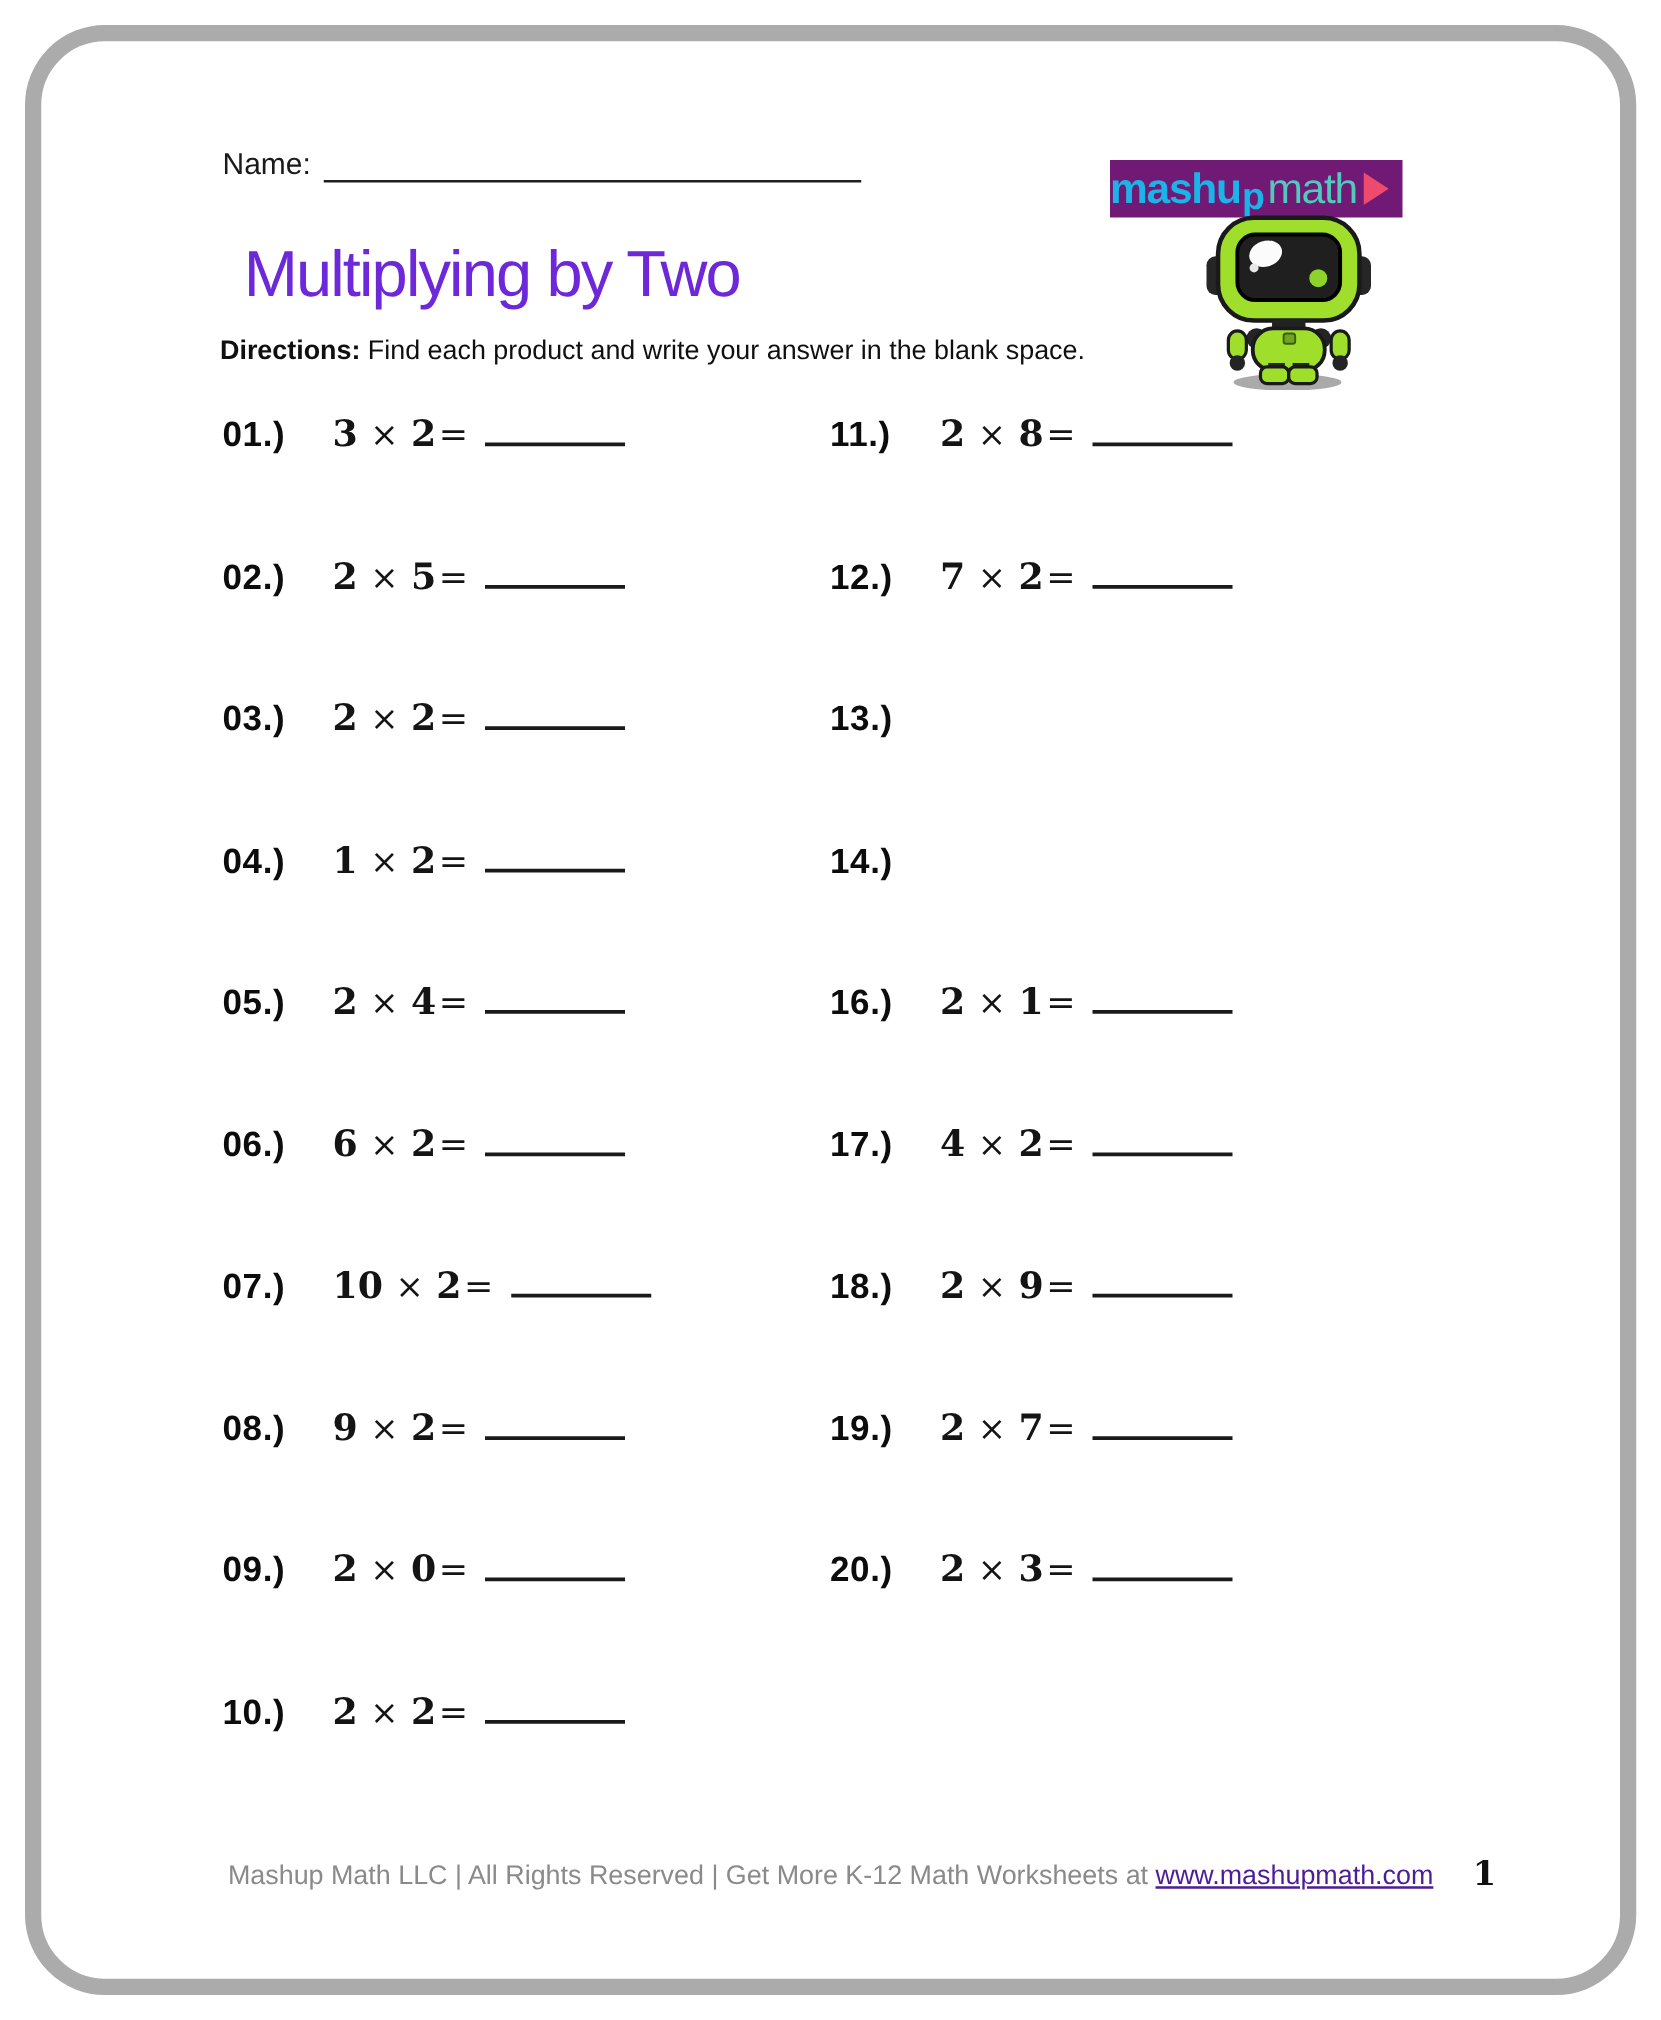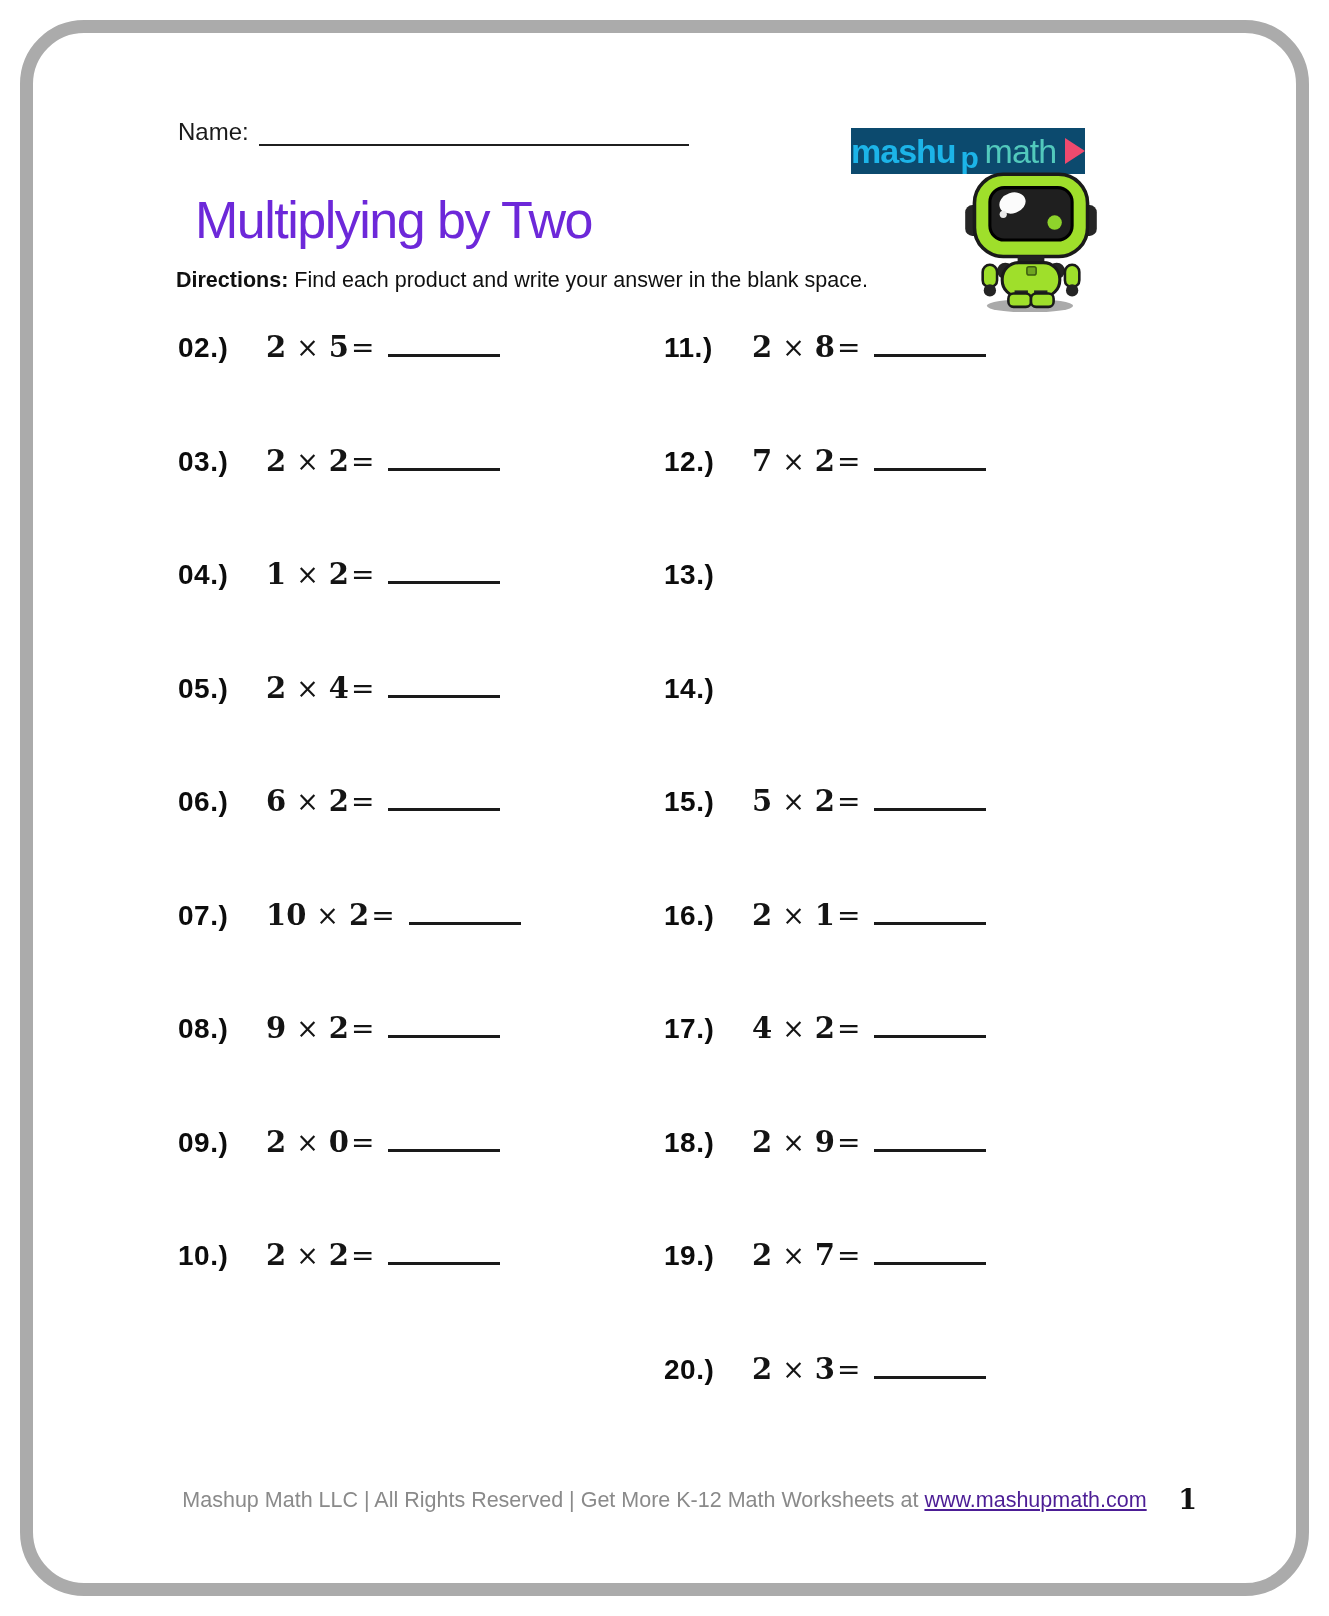--- a/index.html
+++ b/index.html
@@ -23,23 +23,23 @@
     position:absolute; left:178px; top:118px;
     font-size:24px; color:#1a1a1a;
     display:flex; align-items:flex-end;
   }
   .name-line {
     display:inline-block; width:430px; height:24px;
     border-bottom:2px solid #1f1f1f; margin-left:10px;
   }
 
   .logo {
-    position:absolute; left:851px; top:128px; width:234px; height:46px;
-    background:#0c4a6e;
-    display:flex; align-items:center; justify-content:space-between;
+    position:absolute; left:888px; top:128px; width:234px; height:46px;
+    background:#701a75;
+    display:flex; align-items:center; justify-content:flex-start;
     gap:1px;
   }
   .logo .mashu { font-weight:bold; font-size:34px; color:#1cb4e8; letter-spacing:-1px; }
   .logo .p-sub { font-weight:bold; font-size:30px; color:#1cb4e8; position:relative; top:7px; letter-spacing:-1px; }
   .logo .math { font-weight:400; font-size:34px; color:#52c9bc; letter-spacing:-1px; margin-left:2px; }
   .logo .play {
     width:0; height:0; margin-left:4px;
     border-top:13px solid transparent;
     border-bottom:13px solid transparent;
     border-left:20px solid #ee4a6e;
@@ -137,20 +137,24 @@
   <rect x="65" y="124" width="22" height="13" rx="5" fill="#9fdf2b" stroke="#1a1a1a" stroke-width="2.5"></rect>
 </svg>
 
 <div class="title">Multiplying by Two</div>
 
 <div class="directions"><b>Directions:</b><span> Find each product and write your answer in the blank space.</span></div>
 
 <div class="problems">
   <div class="col">
     <div class="prob">
+      <span class="pnum">01.)</span>
+      <span class="eq"><span>3</span><span class="op">×</span><span>2</span><span class="eqs">=</span><span class="blank"></span></span>
+    </div>
+    <div class="prob">
       <span class="pnum">02.)</span>
       <span class="eq"><span>2</span><span class="op">×</span><span>5</span><span class="eqs">=</span><span class="blank"></span></span>
     </div>
     <div class="prob">
       <span class="pnum">03.)</span>
       <span class="eq"><span>2</span><span class="op">×</span><span>2</span><span class="eqs">=</span><span class="blank"></span></span>
     </div>
     <div class="prob">
       <span class="pnum">04.)</span>
       <span class="eq"><span>1</span><span class="op">×</span><span>2</span><span class="eqs">=</span><span class="blank"></span></span>
@@ -189,24 +193,20 @@
       <span class="pnum">12.)</span>
       <span class="eq"><span>7</span><span class="op">×</span><span>2</span><span class="eqs">=</span><span class="blank"></span></span>
     </div>
     <div class="prob">
       <span class="pnum">13.)</span>
     </div>
     <div class="prob">
       <span class="pnum">14.)</span>
     </div>
     <div class="prob">
-      <span class="pnum">15.)</span>
-      <span class="eq"><span>5</span><span class="op">×</span><span>2</span><span class="eqs">=</span><span class="blank"></span></span>
-    </div>
-    <div class="prob">
       <span class="pnum">16.)</span>
       <span class="eq"><span>2</span><span class="op">×</span><span>1</span><span class="eqs">=</span><span class="blank"></span></span>
     </div>
     <div class="prob">
       <span class="pnum">17.)</span>
       <span class="eq"><span>4</span><span class="op">×</span><span>2</span><span class="eqs">=</span><span class="blank"></span></span>
     </div>
     <div class="prob">
       <span class="pnum">18.)</span>
       <span class="eq"><span>2</span><span class="op">×</span><span>9</span><span class="eqs">=</span><span class="blank"></span></span>

